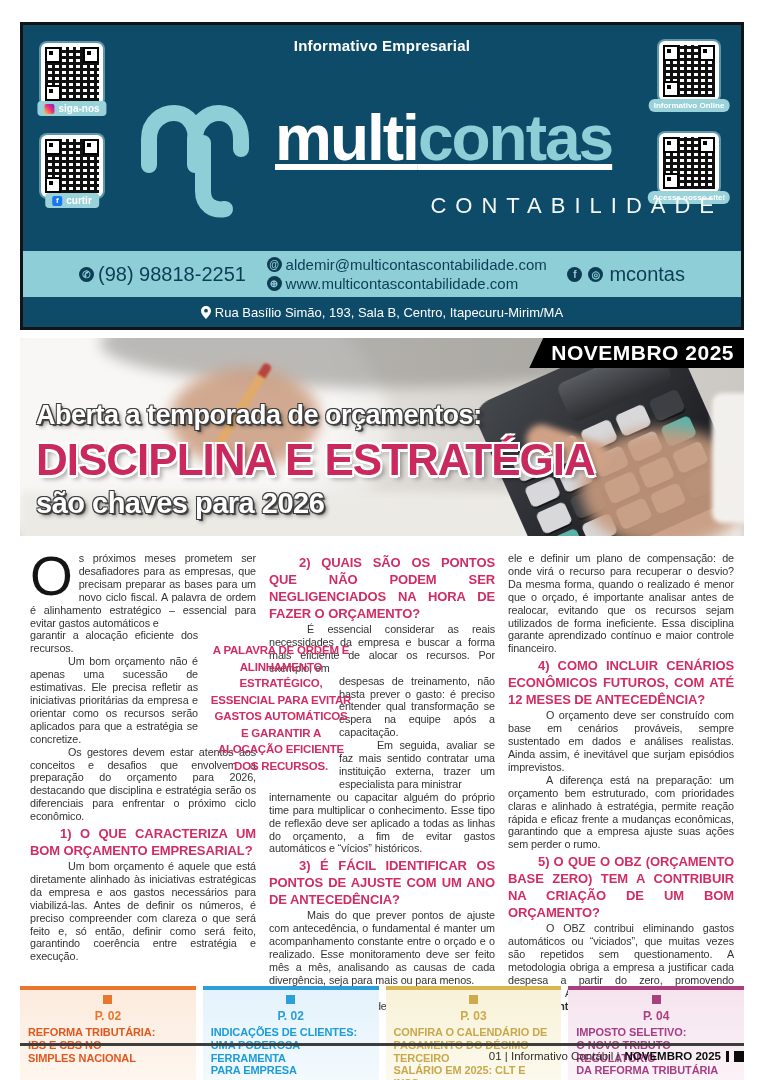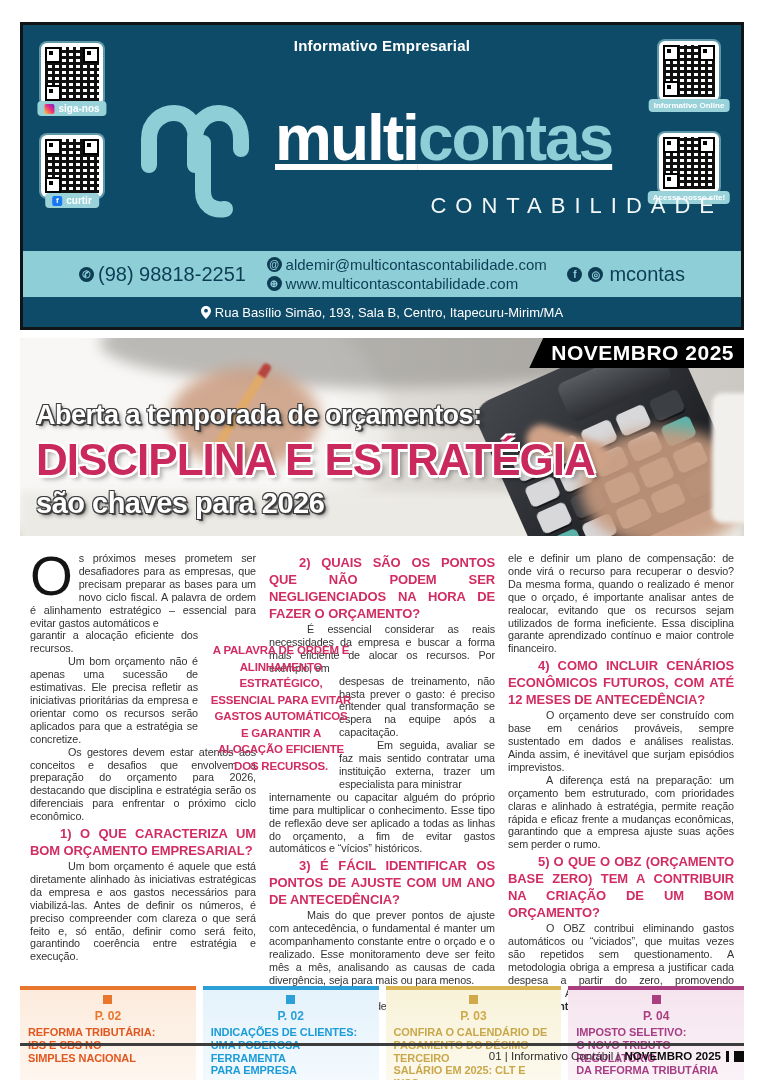--- a/index.html
+++ b/index.html
@@ -21,21 +21,21 @@
       repeating-linear-gradient(90deg,#101010 0 3px,#fff 3px 7px);}
   .finder{position:absolute;width:12px;height:12px;border:2px solid #000;background:#fff;}
   .finder::after{content:"";position:absolute;left:2px;top:2px;width:4px;height:4px;background:#000;}
   .f-tl{left:0;top:0}.f-tr{right:0;top:0}.f-bl{left:0;bottom:0}
   .qr-label{position:absolute;left:50%;transform:translateX(-50%);bottom:-11px;
     background:#9ad2da;color:#fff;font-size:10px;font-weight:bold;white-space:nowrap;
     padding:2px 7px;border-radius:4px;display:flex;align-items:center;gap:4px;}
   .qr-label .sicon{display:inline-block;width:10px;height:10px;border-radius:2px;}
   .ig{background:linear-gradient(45deg,#f9ce34,#ee2a7b 55%,#6228d7);}
   .fb{background:#1877f2;color:#fff;font-size:8px;font-weight:bold;line-height:10px;text-align:center;}
-  .qr-label.small{font-size:8px;padding:2px 5px;}
+  .qr-label.small{font-size:8px;padding:2px 5px;border-radius:6px;}
 
   
   .logo-row{position:absolute;left:0;right:0;top:68px;height:150px;}
   .logo-mark{position:absolute;left:118px;top:10px;}
   .wordmark{position:absolute;left:252px;top:8px;font-weight:bold;font-size:64px;
     letter-spacing:-2px;color:#fff;text-decoration:underline;}
   .wordmark .c2{color:#8ecfd7;}
   .logo-sub{position:absolute;left:260px;top:100px;width:440px;text-align:right;
     color:#f2f7f8;font-size:22px;letter-spacing:9px;}
 

